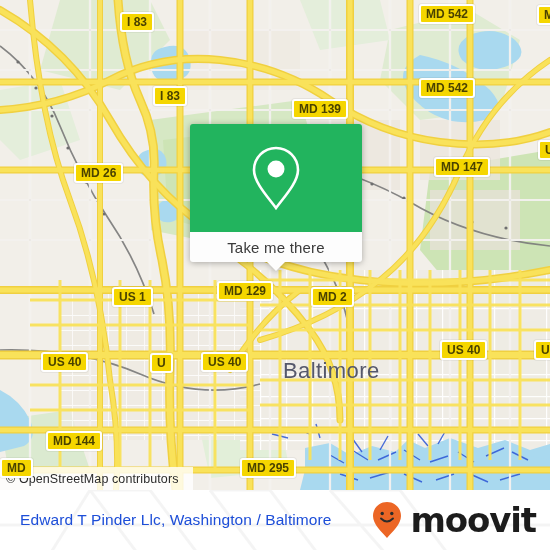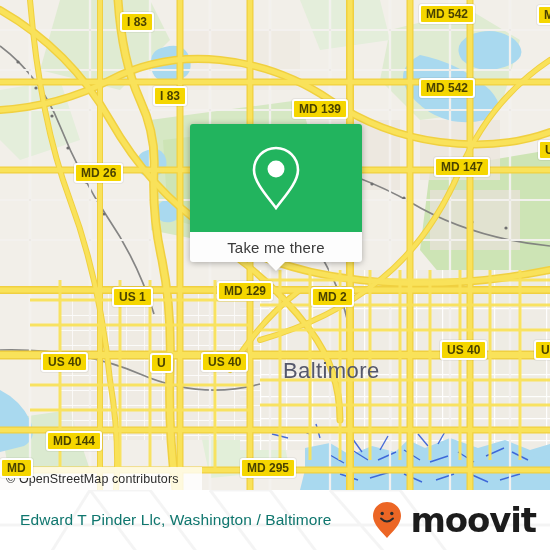--- a/index.html
+++ b/index.html
@@ -32,21 +32,21 @@
   #map-svg { display: block; }
 
   
   #attribution {
     position: absolute;
     left: 0;
     top: 467px;
     height: 23px;
     display: flex;
     align-items: center;
-    padding: 0 23px 0 6px;
+    padding: 0 14px 0 6px;
     background: rgba(255,255,255,0.80);
     font-size: 12.5px;
     color: #2b2b2b;
     letter-spacing: 0.1px;
     white-space: nowrap;
   }
 
   
   #popup {
     position: absolute;
@@ -108,21 +108,21 @@
     position: relative;
     height: 60px;
     display: flex;
     align-items: center;
     justify-content: space-between;
     padding: 0 14px 0 20px;
     box-sizing: border-box;
   }
   #footer-title {
     font-size: 15.5px;
-    color: #0f766e;
+    color: #1d4ed8;
     letter-spacing: 0.1px;
     white-space: nowrap;
   }
   #brand {
     display: flex;
     align-items: center;
     gap: 8px;
   }
   #brand-word {
     font-size: 34px;

